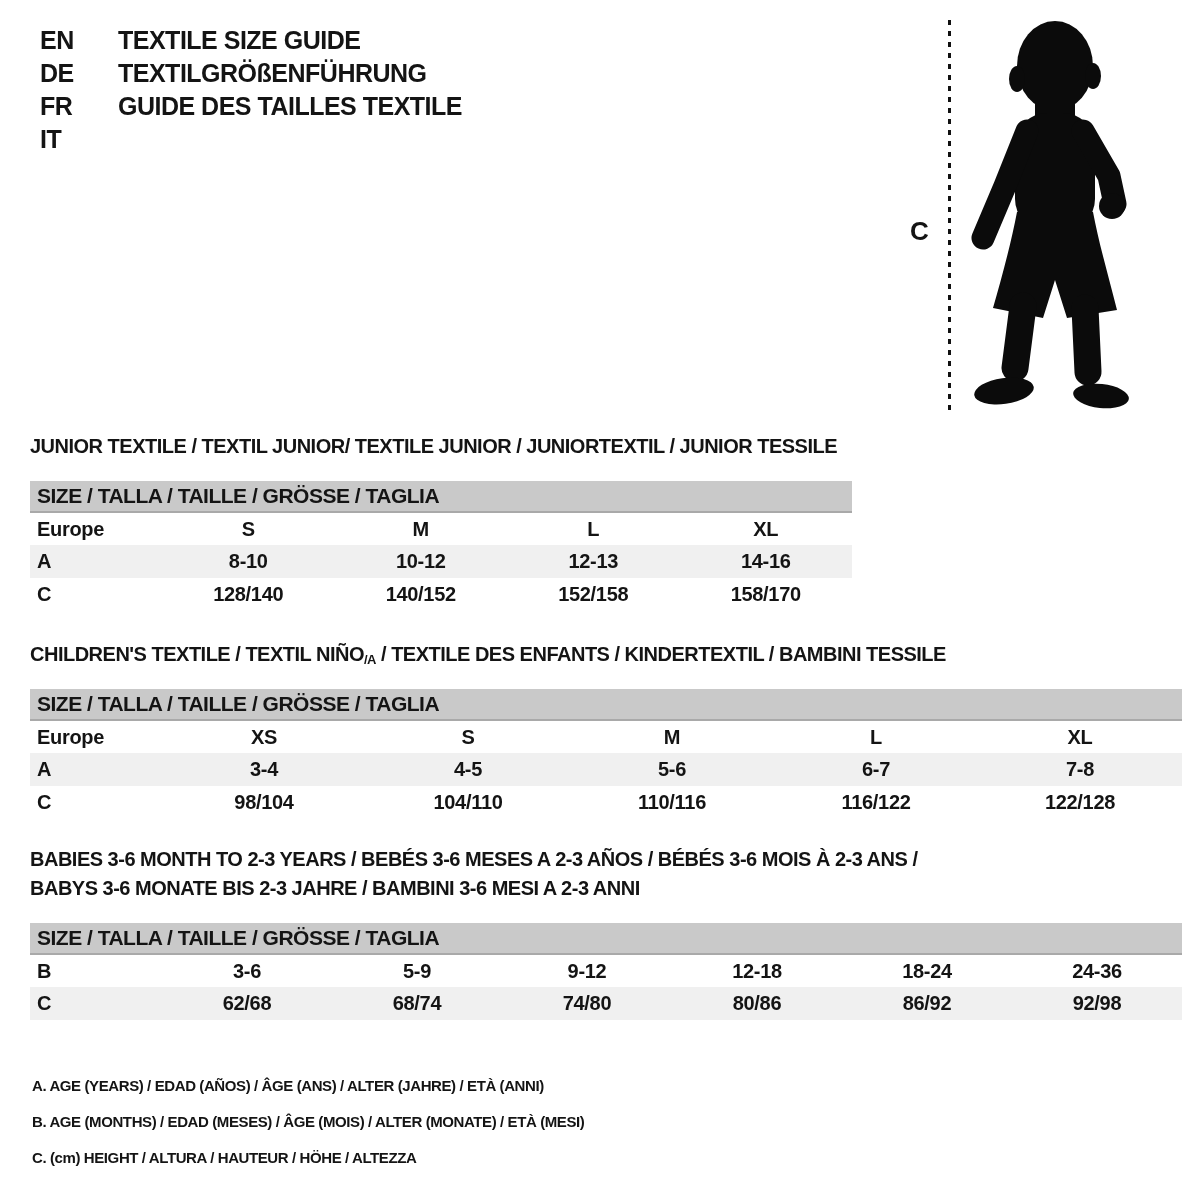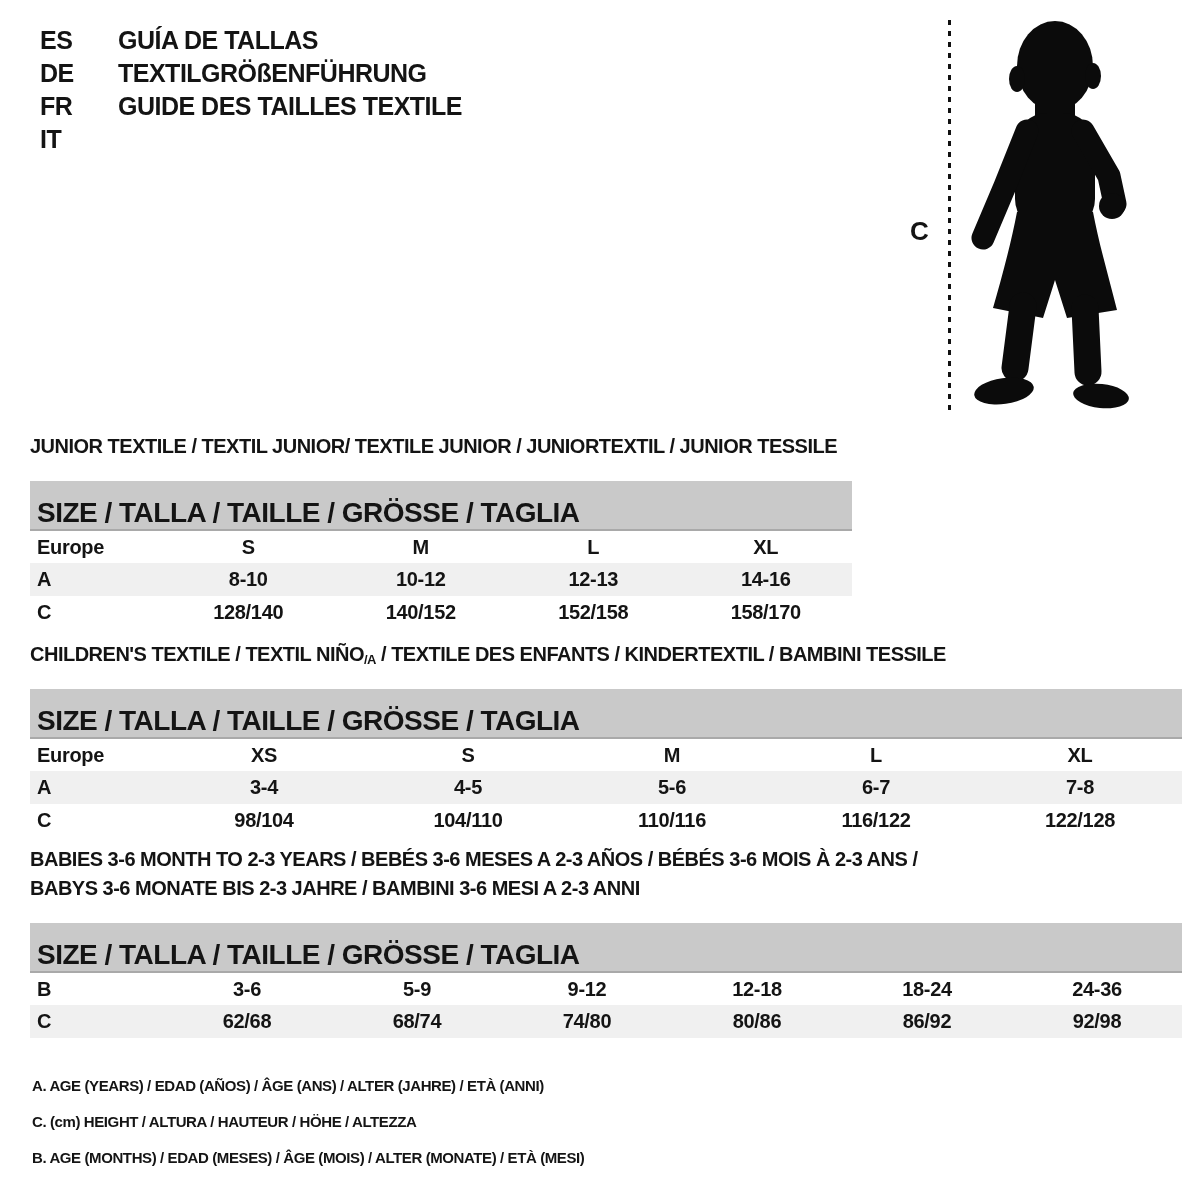--- a/index.html
+++ b/index.html
@@ -40,39 +40,39 @@
   
   table.size-table{border-collapse:collapse;table-layout:fixed;}
   #junior-table{left:30px;top:481px;}
   #children-table{left:30px;top:689px;}
   #babies-table{left:30px;top:923px;}
   table.w-junior{width:822px;}
   table.w-wide{width:1152px;}
   .bar-row th{
     background:var(--header-bar,#c9c9c9);
     border-bottom:2px solid var(--header-edge,#a9a9a9);
-    height:30px;text-align:left;padding:16px 0 0 7px;
-    font-size:28px;letter-spacing:-0.5px;white-space:nowrap;font-weight:bold;
+    height:30px;text-align:left;padding:0 0 0 7px;
+    font-size:21px;letter-spacing:-0.5px;white-space:nowrap;font-weight:bold;
   }
   tbody tr{height:33px;}
   tbody tr:nth-child(even){background:var(--row-alt,#f0f0f0);}
   td{font-size:20px;text-align:center;letter-spacing:-0.3px;padding:0;}
   td.lbl{text-align:left;padding-left:7px;}
   col.c-label{width:132px;}
 
   
   .legend{left:32px;top:1068px;line-height:36px;font-size:15px;letter-spacing:-0.4px;}
 </style>
 </head>
 <body>
 
 <div class="abs lang-list">
   <div class="lang-row">
-    <span class="lang-code">ES</span>
-    <span class="lang-label">GUÍA DE TALLAS</span>
+    <span class="lang-code">EN</span>
+    <span class="lang-label">TEXTILE SIZE GUIDE</span>
   </div>
   <div class="lang-row">
     <span class="lang-code">DE</span>
     <span class="lang-label">TEXTILGRÖßENFÜHRUNG</span>
   </div>
   <div class="lang-row">
     <span class="lang-code">FR</span>
     <span class="lang-label">GUIDE DES TAILLES TEXTILE</span>
   </div>
   <div class="lang-row">
@@ -218,15 +218,15 @@
       <td>74/80</td>
       <td>80/86</td>
       <td>86/92</td>
       <td>92/98</td>
     </tr>
   </tbody>
 </table>
 
 <div class="abs legend">
   <div>A. AGE (YEARS) / EDAD (AÑOS) / ÂGE (ANS) / ALTER (JAHRE) / ETÀ (ANNI)</div>
+  <div>B. AGE (MONTHS) / EDAD (MESES) / ÂGE (MOIS) / ALTER (MONATE) / ETÀ (MESI)</div>
   <div>C. (cm) HEIGHT / ALTURA / HAUTEUR / HÖHE / ALTEZZA</div>
-  <div>B. AGE (MONTHS) / EDAD (MESES) / ÂGE (MOIS) / ALTER (MONATE) / ETÀ (MESI)</div>
 </div>
 
 </body></html>

